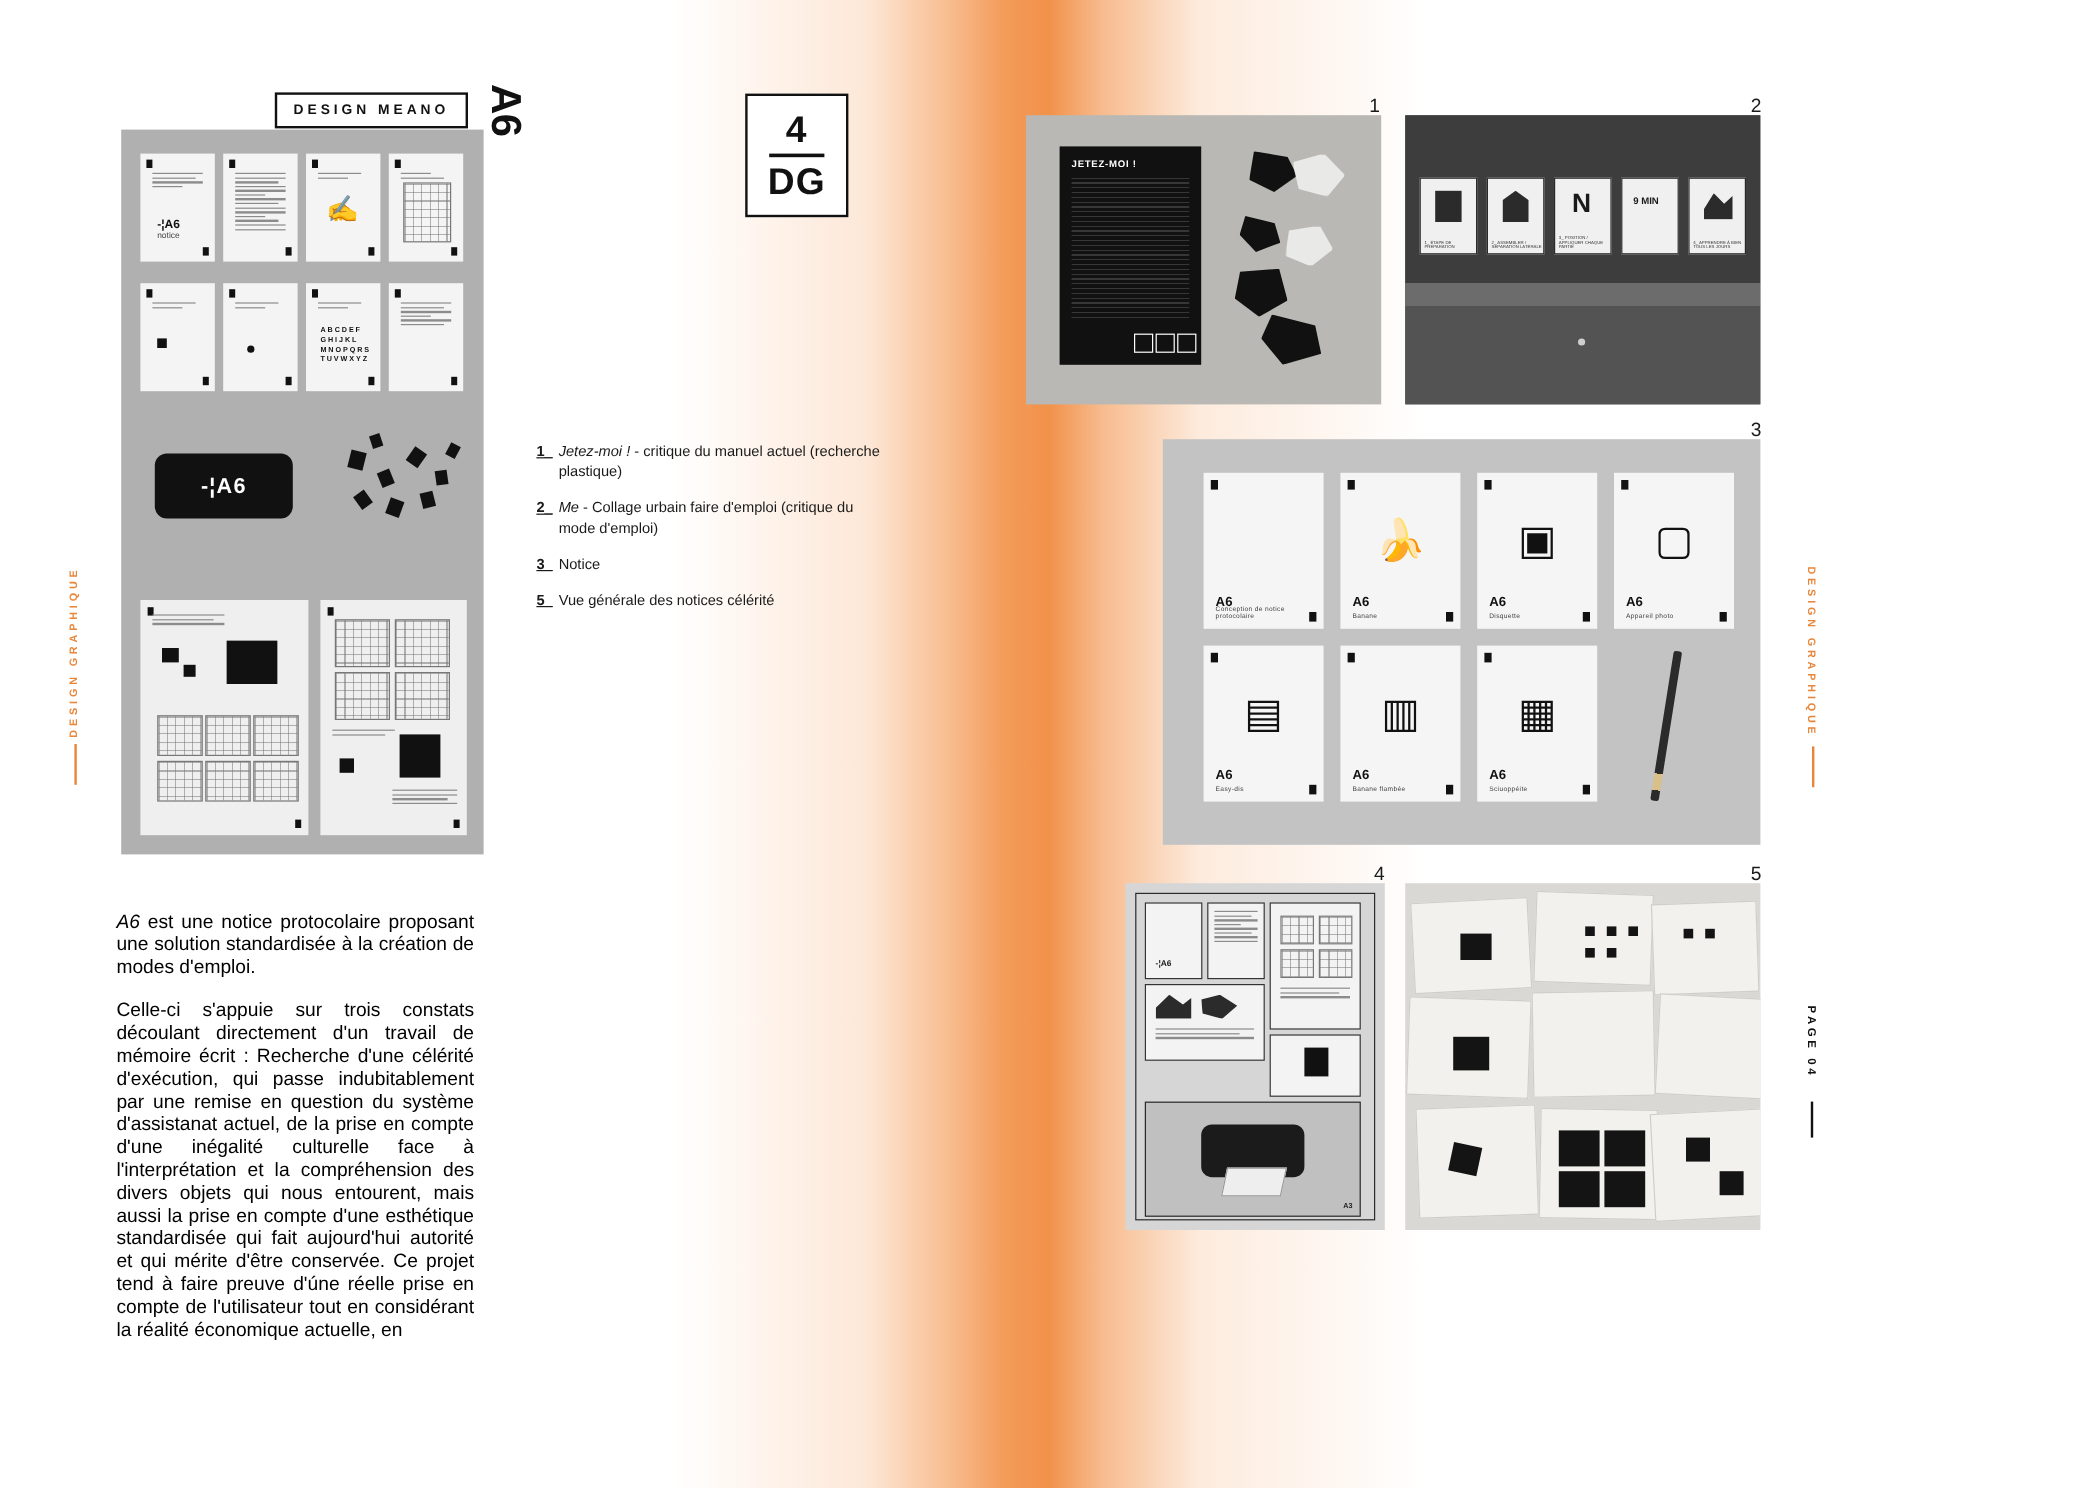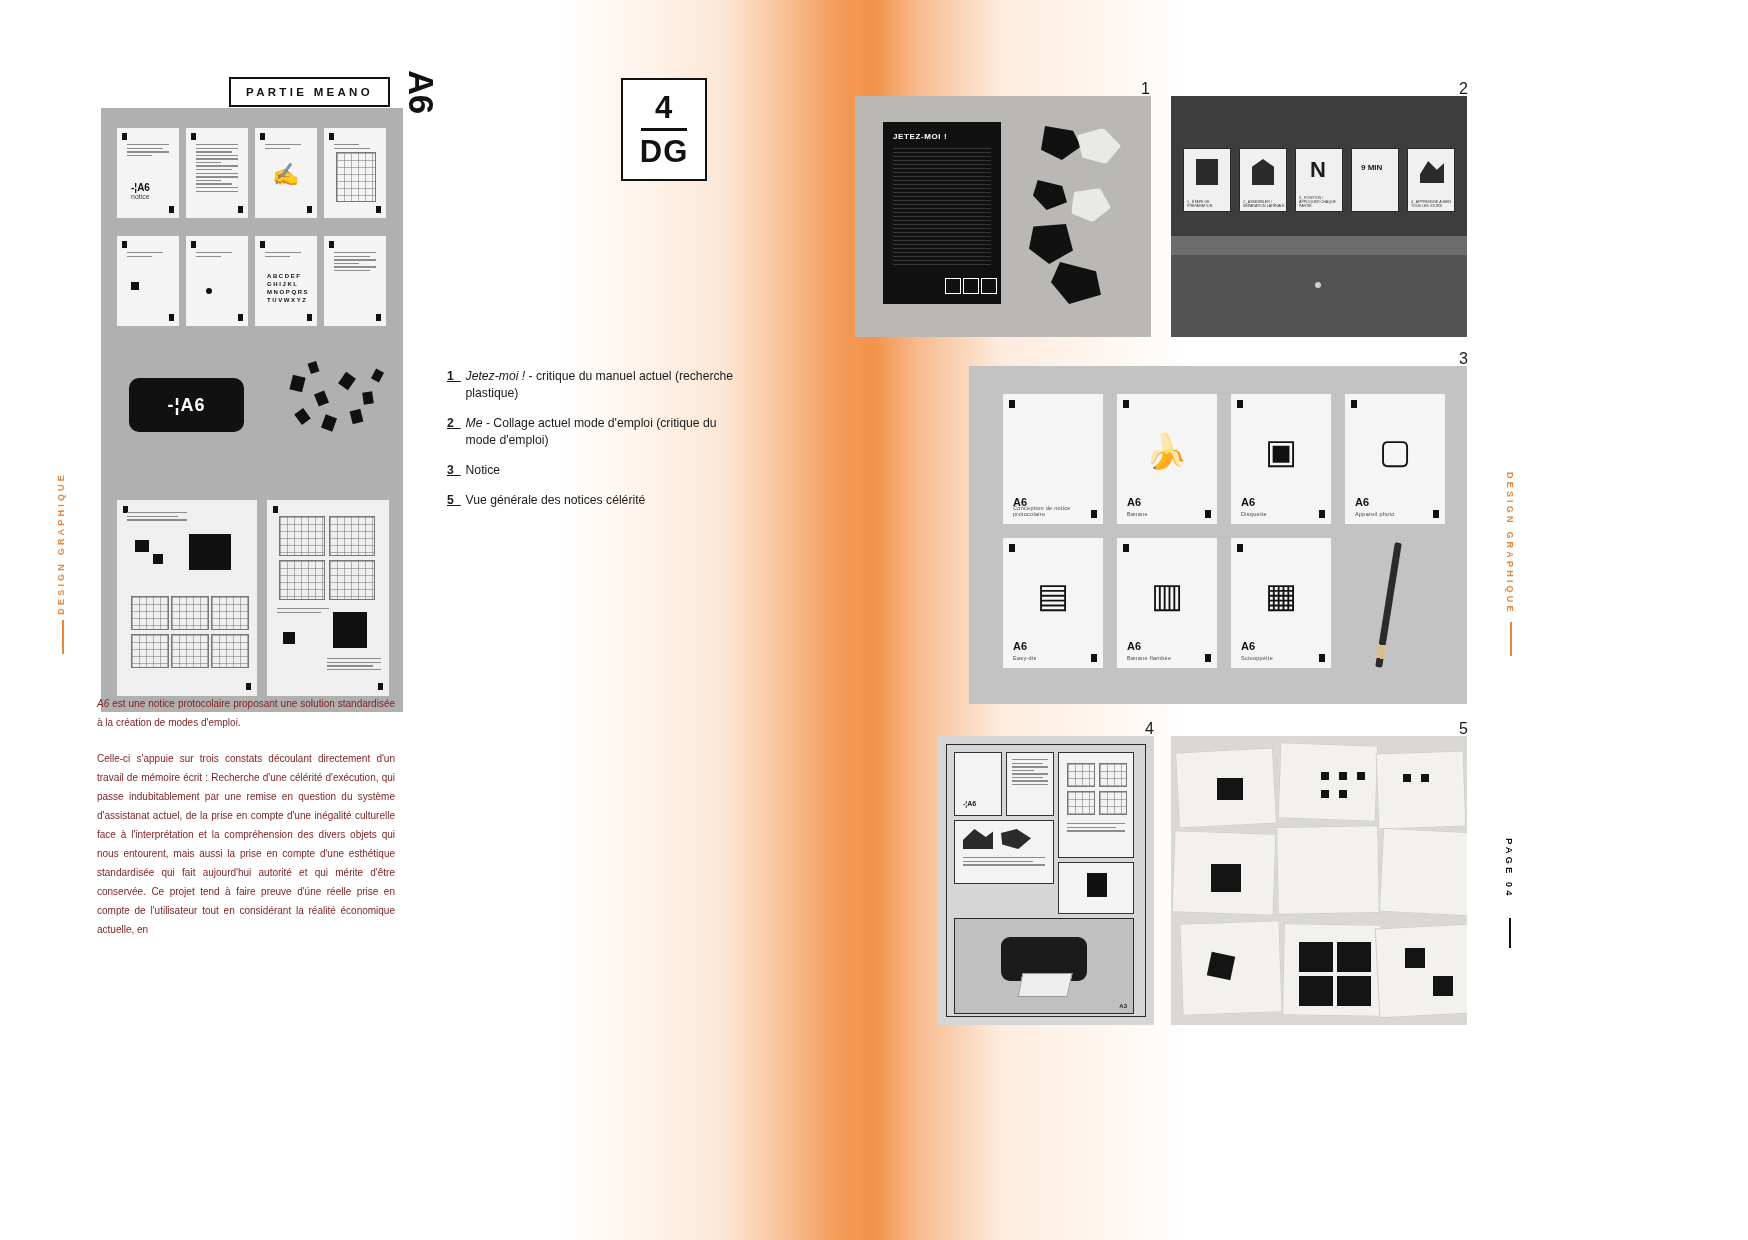--- a/index.html
+++ b/index.html
@@ -87,22 +87,22 @@
   .side-label{
     position:absolute;left:56px;top:472px;
     writing-mode:vertical-rl;transform:rotate(180deg);
     font-size:9px;letter-spacing:3.2px;color:#e8863a;font-weight:700;
   }
   .side-rule{
     position:absolute;left:62px;top:620px;width:2px;height:34px;background:#e8863a;
   }
 
   .body-col{
-    position:absolute;left:97px;top:694px;width:298px;
-    font-size:10px;line-height:19px;text-align:justify;color:#7f1d1d;
+    position:absolute;left:97px;top:759px;width:298px;
+    font-size:16px;line-height:19px;text-align:justify;color:#000000;
   }
   .body-col p{margin:0 0 17px 0;}
   .body-col em{font-style:italic;}
 
   .body-col2{
     position:absolute;left:447px;top:735px;width:280px;
     font-size:12.4px;line-height:19px;text-align:justify;color:#1a1a1a;
   }
   .body-col2 p{margin:0;}
 
@@ -197,21 +197,21 @@
   .page-rule{position:absolute;left:1509px;top:918px;width:2px;height:30px;background:#111;}
 </style>
 </head>
 <body>
 
 <div class="spread">
 
   <div class="page">
 
     <div class="name-plate">
-      <span>PARTIE MEANO</span>
+      <span>DESIGN MEANO</span>
     </div>
 
     <div class="a6-title">A6</div>
 
     <div class="mainboard">
 
       <div class="sheetrow" style="left:16px;top:20px;">
         <div class="sheet" style="width:62px;height:90px;">
           <div class="mini-lines">
               <i class="l"></i>
@@ -363,21 +363,21 @@
     <div class="n2">DG</div>
   </div>
 
   <div class="legend">
     <div class="item">
       <span class="num">1_</span>
       <span><em>Jetez-moi !</em><span> - critique du manuel actuel (recherche plastique)</span></span>
     </div>
     <div class="item">
       <span class="num">2_</span>
-      <span><em>Me</em><span> - Collage actuel mode d'emploi (critique du mode d'emploi)</span></span>
+      <span><em>Me</em><span> - Collage urbain faire d'emploi (critique du mode d'emploi)</span></span>
     </div>
     <div class="item">
       <span class="num">3_</span>
       <span>Notice</span>
     </div>
     <div class="item">
       <span class="num">5_</span>
       <span>Vue générale des notices célérité</span>
     </div>
   </div>

